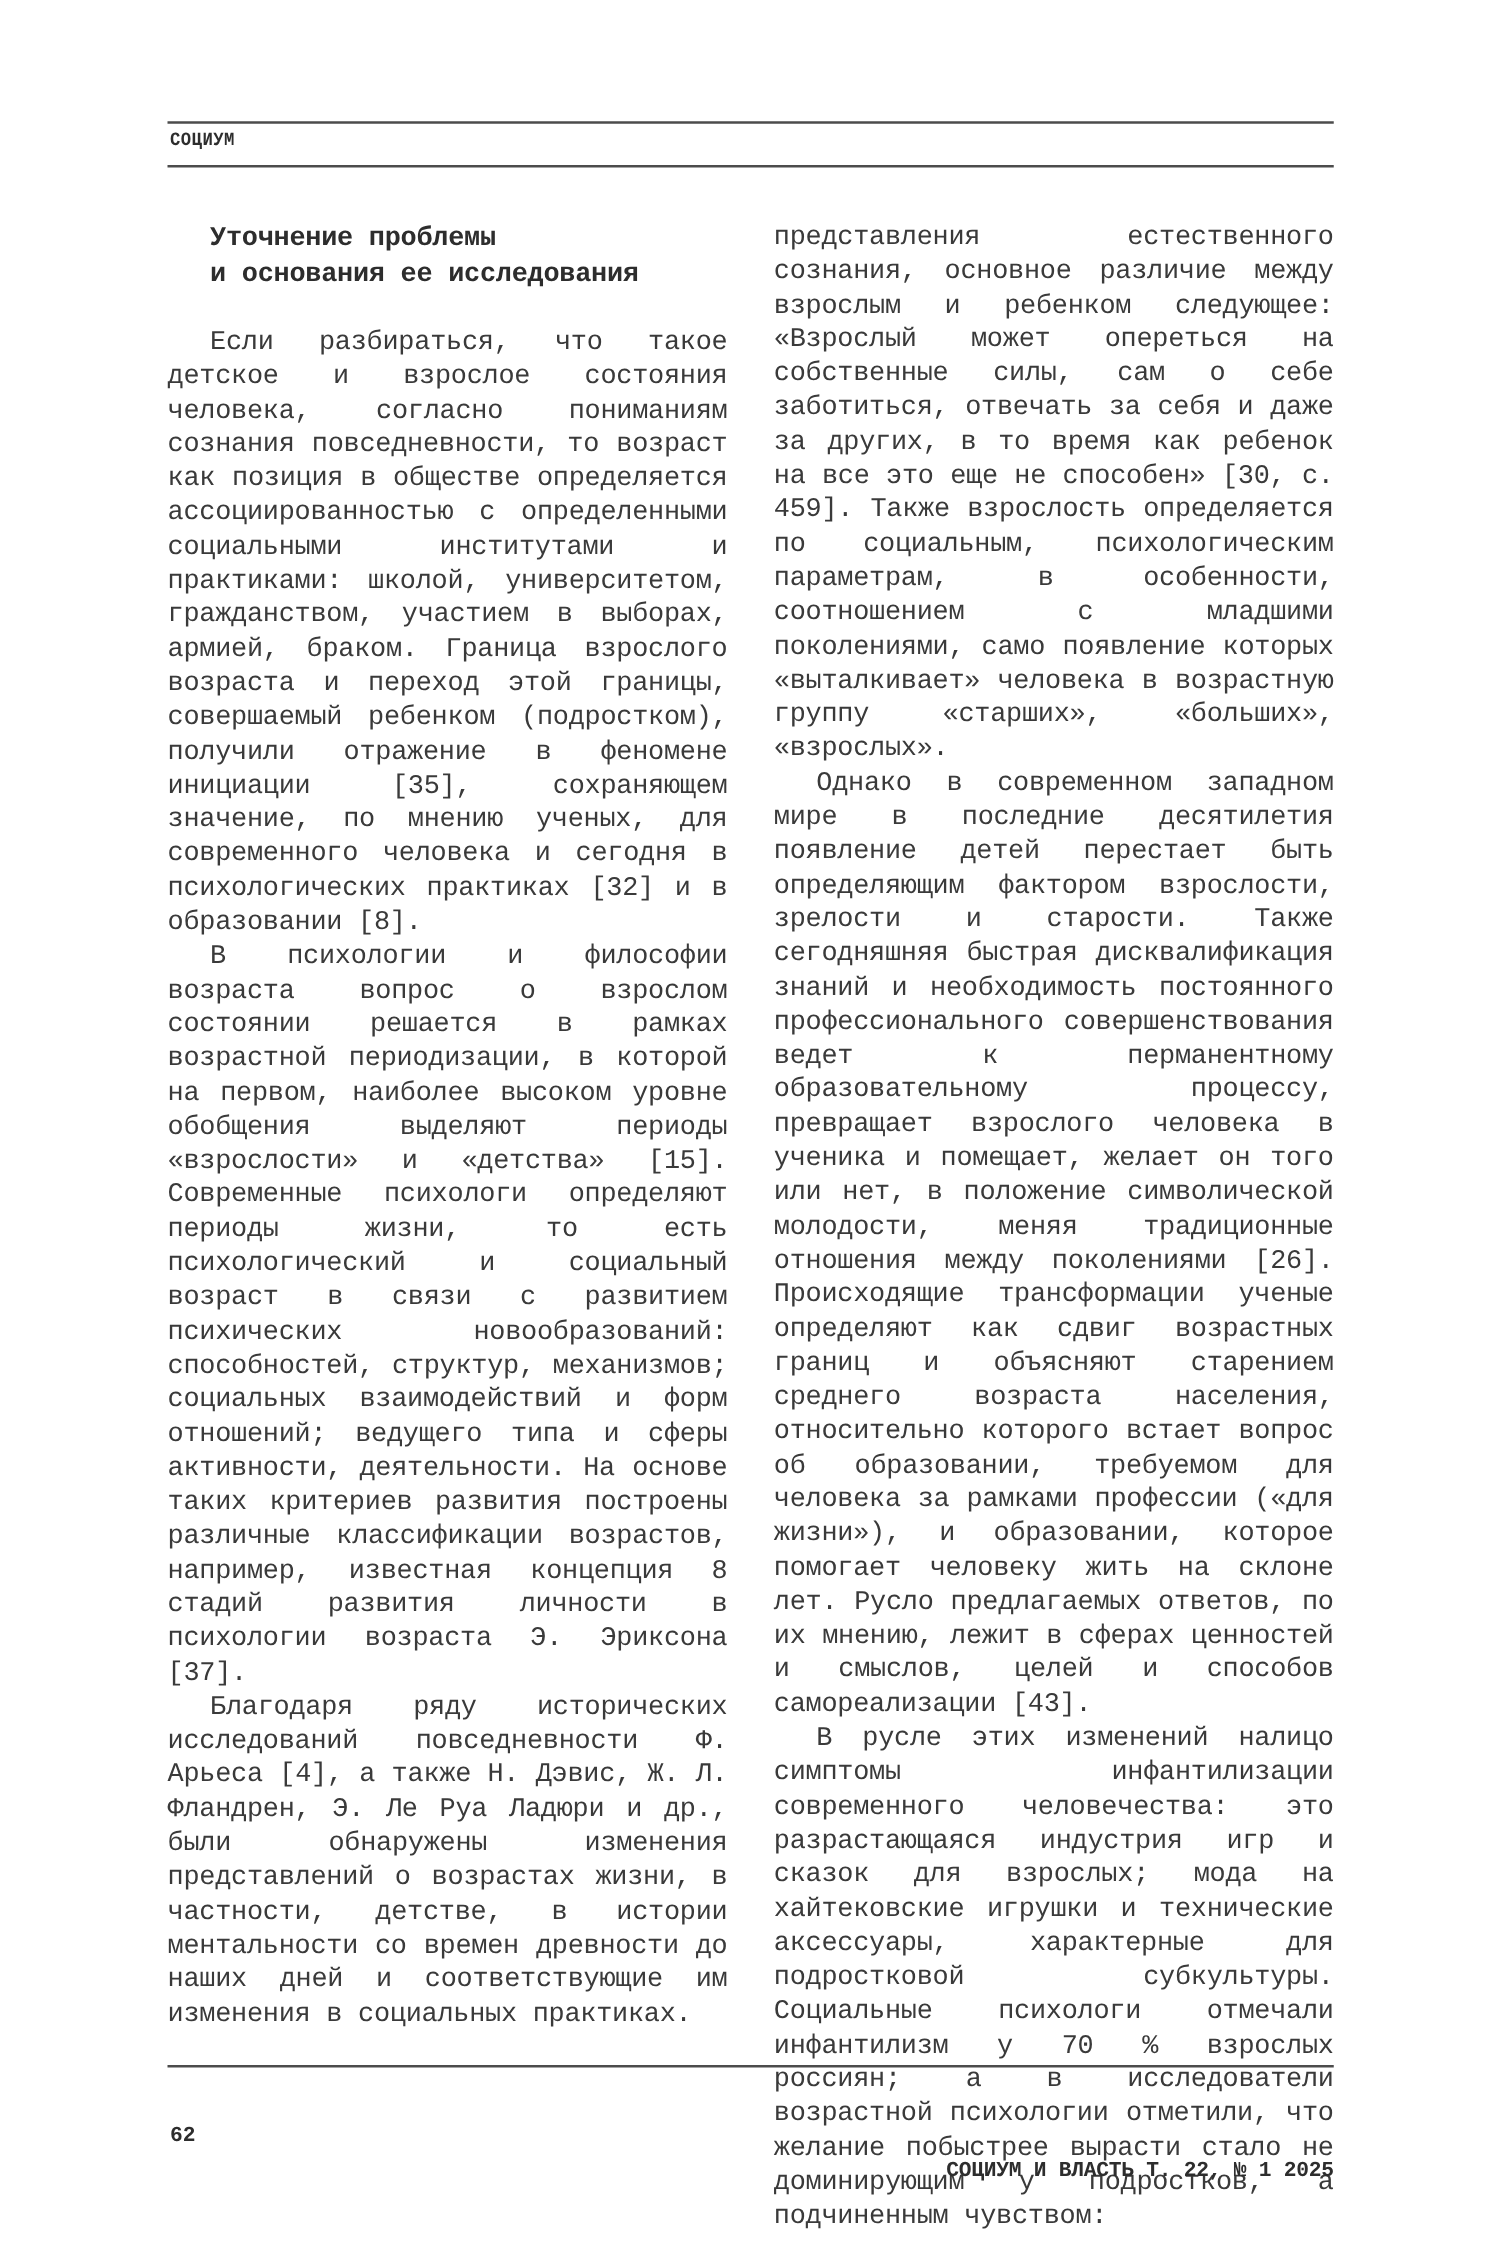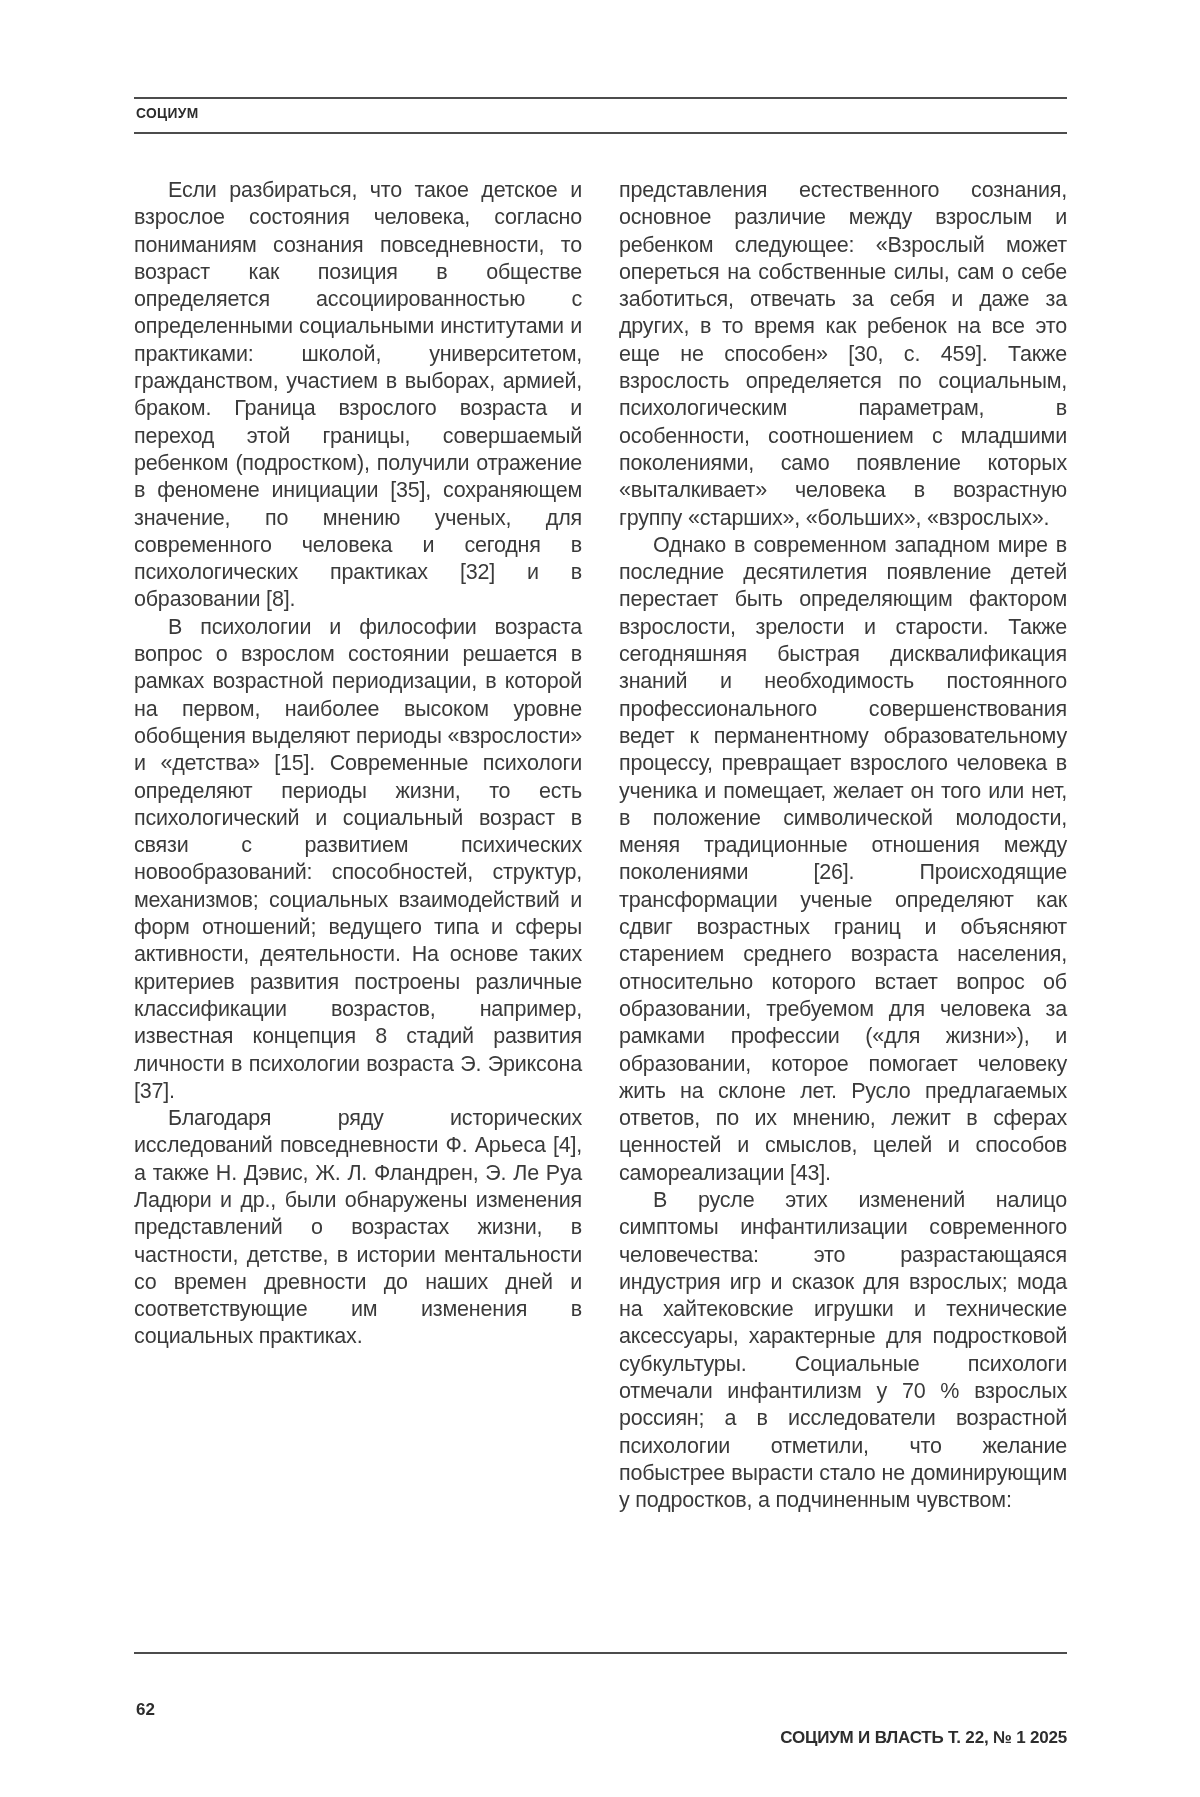--- a/index.html
+++ b/index.html
@@ -11,20 +11,21 @@
   * { margin: 0; padding: 0; box-sizing: border-box; }
   html, body { background: #ffffff; }
   body { font-family: "Liberation Sans", "DejaVu Sans", sans-serif; }
 
   .page {
     position: relative;
     width: 1200px;
     height: 1797px;
     background: var(--paper);
     overflow: hidden;
+    font-family: Liberation Mono, monospace;
   }
 
   
   .rule {
     position: absolute;
     left: 134px;
     width: 933px;
     height: 2px;
     background: var(--rule);
   }
@@ -99,20 +100,24 @@
 
 <div class="page">
 
   <div class="rule header-top"></div>
   <div class="header-label">СОЦИУМ</div>
   <div class="rule header-bottom"></div>
 
   <main class="content">
 
     <div class="column">
+      <h2 class="subheading">
+        <span>Уточнение проблемы</span><br>
+        <span>и основания ее исследования</span>
+      </h2>
       <p class="para indent" lang="ru">Если разбираться, что такое детское и взрослое состояния человека, согласно пониманиям сознания повседневности, то возраст как позиция в обществе определяется ассоциированностью с определенными социальными институтами и практиками: школой, университетом, гражданством, участием в выборах, армией, браком. Граница взрослого возраста и переход этой границы, совершаемый ребенком (подростком), получили отражение в феномене инициации [35], сохраняющем значение, по мнению ученых, для современного человека и сегодня в психологических практиках [32] и в образовании [8].</p>
       <p class="para indent" lang="ru">В психологии и философии возраста вопрос о взрослом состоянии решается в рамках возрастной периодизации, в которой на первом, наиболее высоком уровне обобщения выделяют периоды «взрослости» и «детства» [15]. Современные психологи определяют периоды жизни, то есть психологический и социальный возраст в связи с развитием психических новообразований: способностей, структур, механизмов; социальных взаимодействий и форм отношений; ведущего типа и сферы активности, деятельности. На основе таких критериев развития построены различные классификации возрастов, например, известная концепция 8 стадий развития личности в психологии возраста Э. Эриксона [37].</p>
       <p class="para indent" lang="ru">Благодаря ряду исторических исследований повседневности Ф. Арьеса [4], а также Н. Дэвис, Ж. Л. Фландрен, Э. Ле Руа Ладюри и др., были обнаружены изменения представлений о возрастах жизни, в частности, детстве, в истории ментальности со времен древности до наших дней и соответствующие им изменения в социальных практиках.</p>
     </div>
 
     <div class="column">
       <p class="para" lang="ru">представления естественного сознания, основное различие между взрослым и ребенком следующее: «Взрослый может опереться на собственные силы, сам о себе заботиться, отвечать за себя и даже за других, в то время как ребенок на все это еще не способен» [30, с. 459]. Также взрослость определяется по социальным, психологическим параметрам, в особенности, соотношением с младшими поколениями, само появление которых «выталкивает» человека в возрастную группу «старших», «больших», «взрослых».</p>
       <p class="para indent" lang="ru">Однако в современном западном мире в последние десятилетия появление детей перестает быть определяющим фактором взрослости, зрелости и старости. Также сегодняшняя быстрая дисквалификация знаний и необходимость постоянного профессионального совершенствования ведет к перманентному образовательному процессу, превращает взрослого человека в ученика и помещает, желает он того или нет, в положение символической молодости, меняя традиционные отношения между поколениями [26]. Происходящие трансформации ученые определяют как сдвиг возрастных границ и объясняют старением среднего возраста населения, относительно которого встает вопрос об образовании, требуемом для человека за рамками профессии («для жизни»), и образовании, которое помогает человеку жить на склоне лет. Русло предлагаемых ответов, по их мнению, лежит в сферах ценностей и смыслов, целей и способов самореализации [43].</p>
       <p class="para indent" lang="ru">В русле этих изменений налицо симптомы инфантилизации современного человечества: это разрастающаяся индустрия игр и сказок для взрослых; мода на хайтековские игрушки и технические аксессуары, характерные для подростковой субкультуры. Социальные психологи отмечали инфантилизм у 70 % взрослых россиян; а в исследователи возрастной психологии отметили, что желание побыстрее вырасти стало не доминирующим у подростков, а подчиненным чувством:</p>
     </div>

